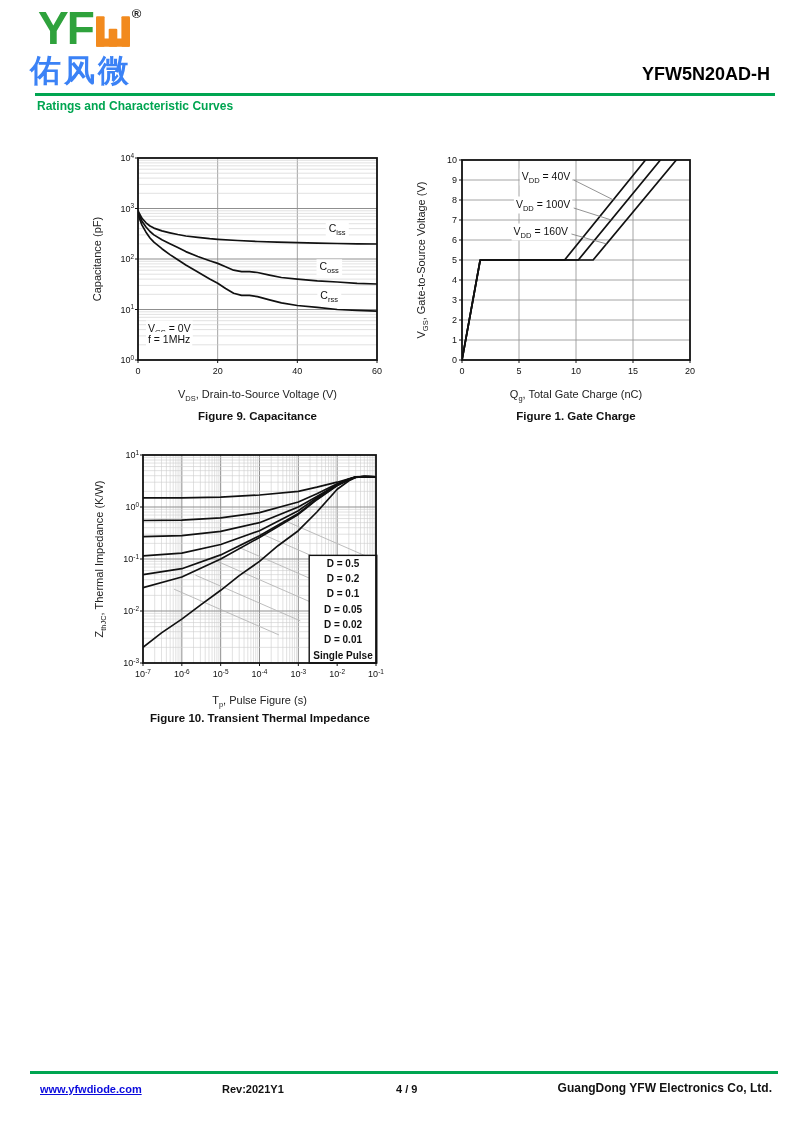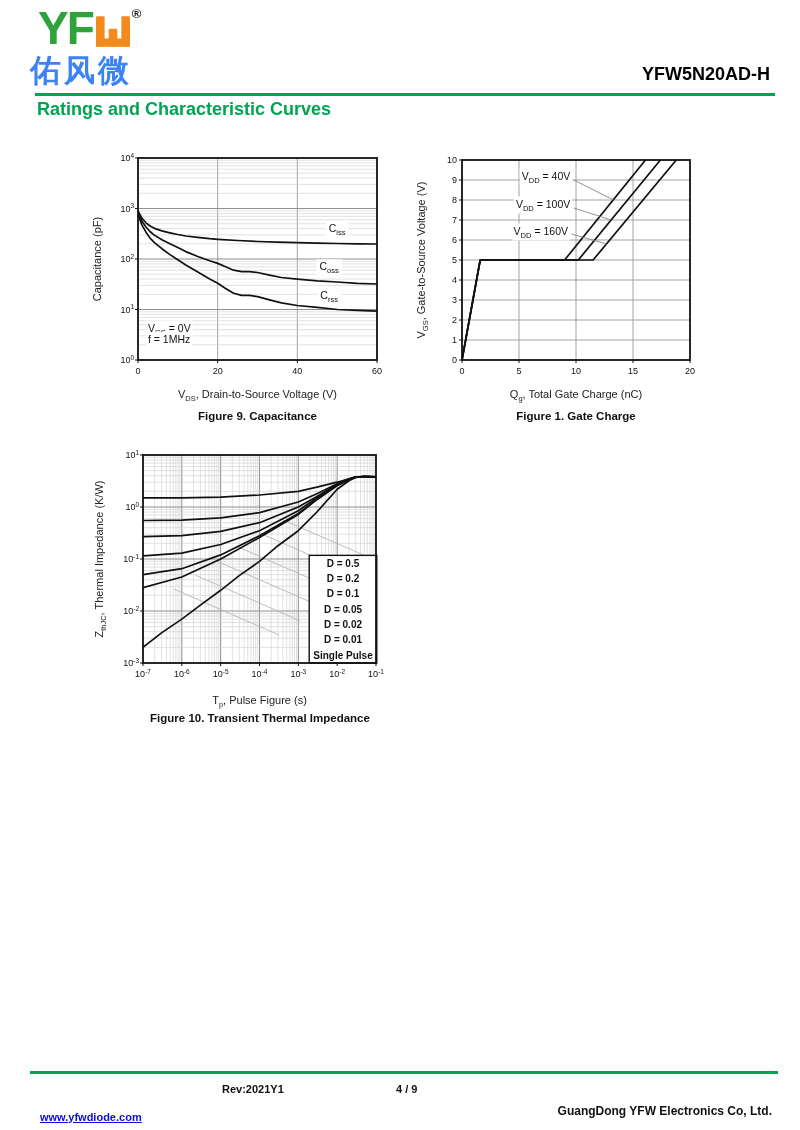--- a/index.html
+++ b/index.html
@@ -6,21 +6,21 @@
   body{width:800px;height:1130px;position:relative;background:#ffffff;
        font-family:"Liberation Sans",sans-serif;color:#1a1a1a;overflow:hidden;}
   
   .logo-row{position:absolute;left:38px;top:4px;display:flex;align-items:flex-start;}
   .logo-yf{font-size:46px;font-weight:900;letter-spacing:-2px;line-height:48px;}
   .logo-w{margin-left:3px;margin-top:12px;}
   .logo-reg{font-size:13px;font-weight:700;color:#222;margin-left:2px;margin-top:2px;}
   .logo-cn{position:absolute;left:30px;top:52px;font-size:31px;font-weight:900;letter-spacing:3px;color:#3b82f6;line-height:38px;}
   .part-number{position:absolute;right:30px;top:64px;font-size:18px;font-weight:800;color:#000;}
   .rule{position:absolute;background:#00A551;}
-  .section-title{position:absolute;left:37px;top:99px;font-size:18px;font-weight:700;}
+  .section-title{position:absolute;left:37px;top:99px;font-size:12px;font-weight:700;}
   
   .figure-svg{position:absolute;}
   .xlabel,.caption{position:absolute;text-align:center;font-size:11px;color:#222;}
   .caption{font-weight:700;font-size:11.5px;color:#111;}
   .vlabel{position:absolute;transform-origin:0 0;transform:rotate(-90deg);text-align:center;
           font-size:11px;color:#222;height:14px;line-height:14px;white-space:nowrap;}
   sub{font-size:68%;} 
   
   .footer-item{position:absolute;font-weight:700;font-size:11px;color:#111;}
   .footer-link{color:#0b0bdd;text-decoration:underline;cursor:pointer;}
@@ -341,16 +341,16 @@
     <line x1="50" y1="65" x2="53" y2="65" stroke="#111" stroke-width="1"></line>
     <text x="49" y="16" font-size="9" text-anchor="end" font-family="&quot;Liberation Sans&quot;,sans-serif" fill="#111" font-weight="normal"><tspan>10</tspan><tspan font-size="6.4799999999999995" dy="-3.5">1</tspan></text>
     <line x1="50" y1="13" x2="53" y2="13" stroke="#111" stroke-width="1"></line>
     <rect x="53" y="13" width="233" height="208" fill="none" stroke="#111" stroke-width="1.8"></rect>
   </svg>
 <div class="vlabel" style="left:92px;top:663px;width:208px;"><span>Z</span><sub>thJC</sub><span>, Thermal Impedance (K/W)</span></div>
 <div class="xlabel" style="left:133px;top:694px;width:253px;"><span>T</span><sub>p</sub><span>, Pulse Figure (s)</span></div>
 <div class="caption" style="left:110px;top:712px;width:300px;">Figure 10. Transient Thermal Impedance</div>
 
 <div class="rule" style="left:30px;top:1071px;width:748px;height:2.5px;"></div>
-<div class="footer-item footer-link" style="left:40px;top:1083px;margin-top:28px;">www.yfwdiode.com</div>
+<div class="footer-item footer-link" style="left:40px;top:1083px;">www.yfwdiode.com</div>
 <div class="footer-item" style="left:222px;top:1083px;">Rev:2021Y1</div>
 <div class="footer-item" style="left:396px;top:1083px;">4 / 9</div>
-<div class="footer-item footer-company" style="right:28px;top:1104px;padding-left:17px;">GuangDong YFW Electronics Co, Ltd.</div>
+<div class="footer-item footer-company" style="right:28px;top:1081px;padding-left:17px;">GuangDong YFW Electronics Co, Ltd.</div>
 
 </body></html>

